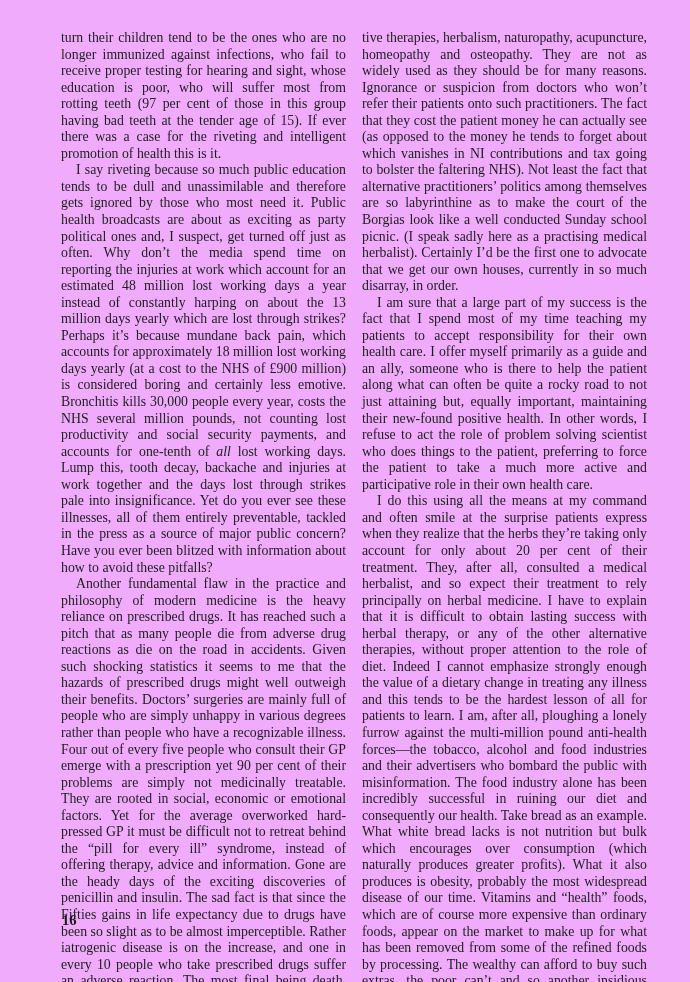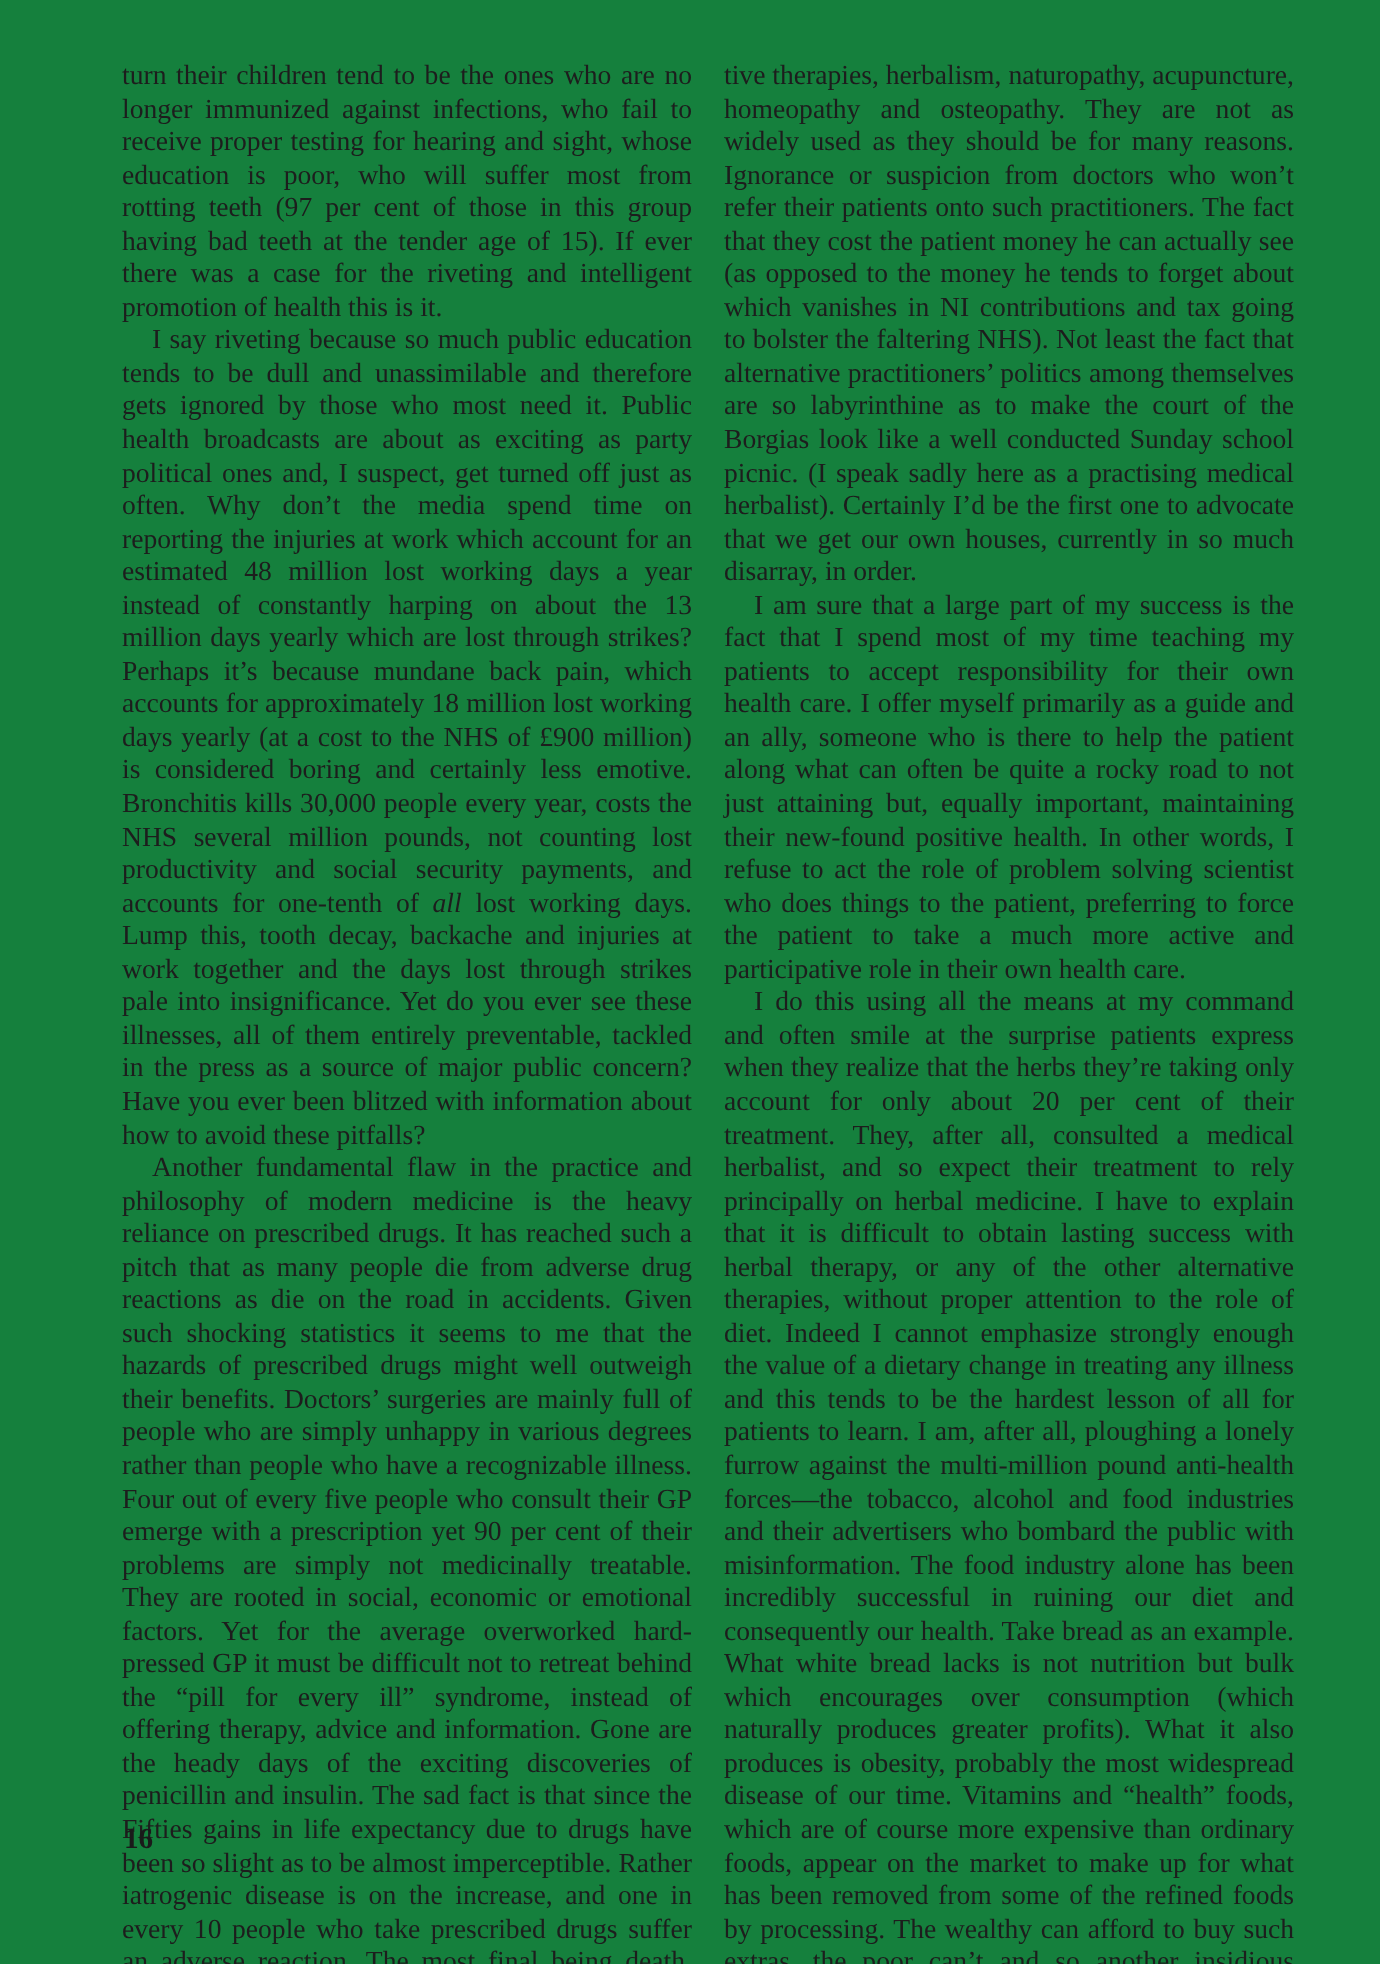--- a/index.html
+++ b/index.html
@@ -4,21 +4,21 @@
 <style>
   html, body {
     margin: 0;
     padding: 0;
     background: #ffffff;
   }
   .page {
     position: relative;
     width: 690px;
     height: 982px;
-    background: #15803d;
+    background: #f0abfc;
     font-family: "Liberation Serif", serif;
     color: #1d1d1d;
     overflow: hidden;
   }
   .columns {
     position: absolute;
     top: 30px;
     left: 61px;
     display: flex;
     gap: 16px;

